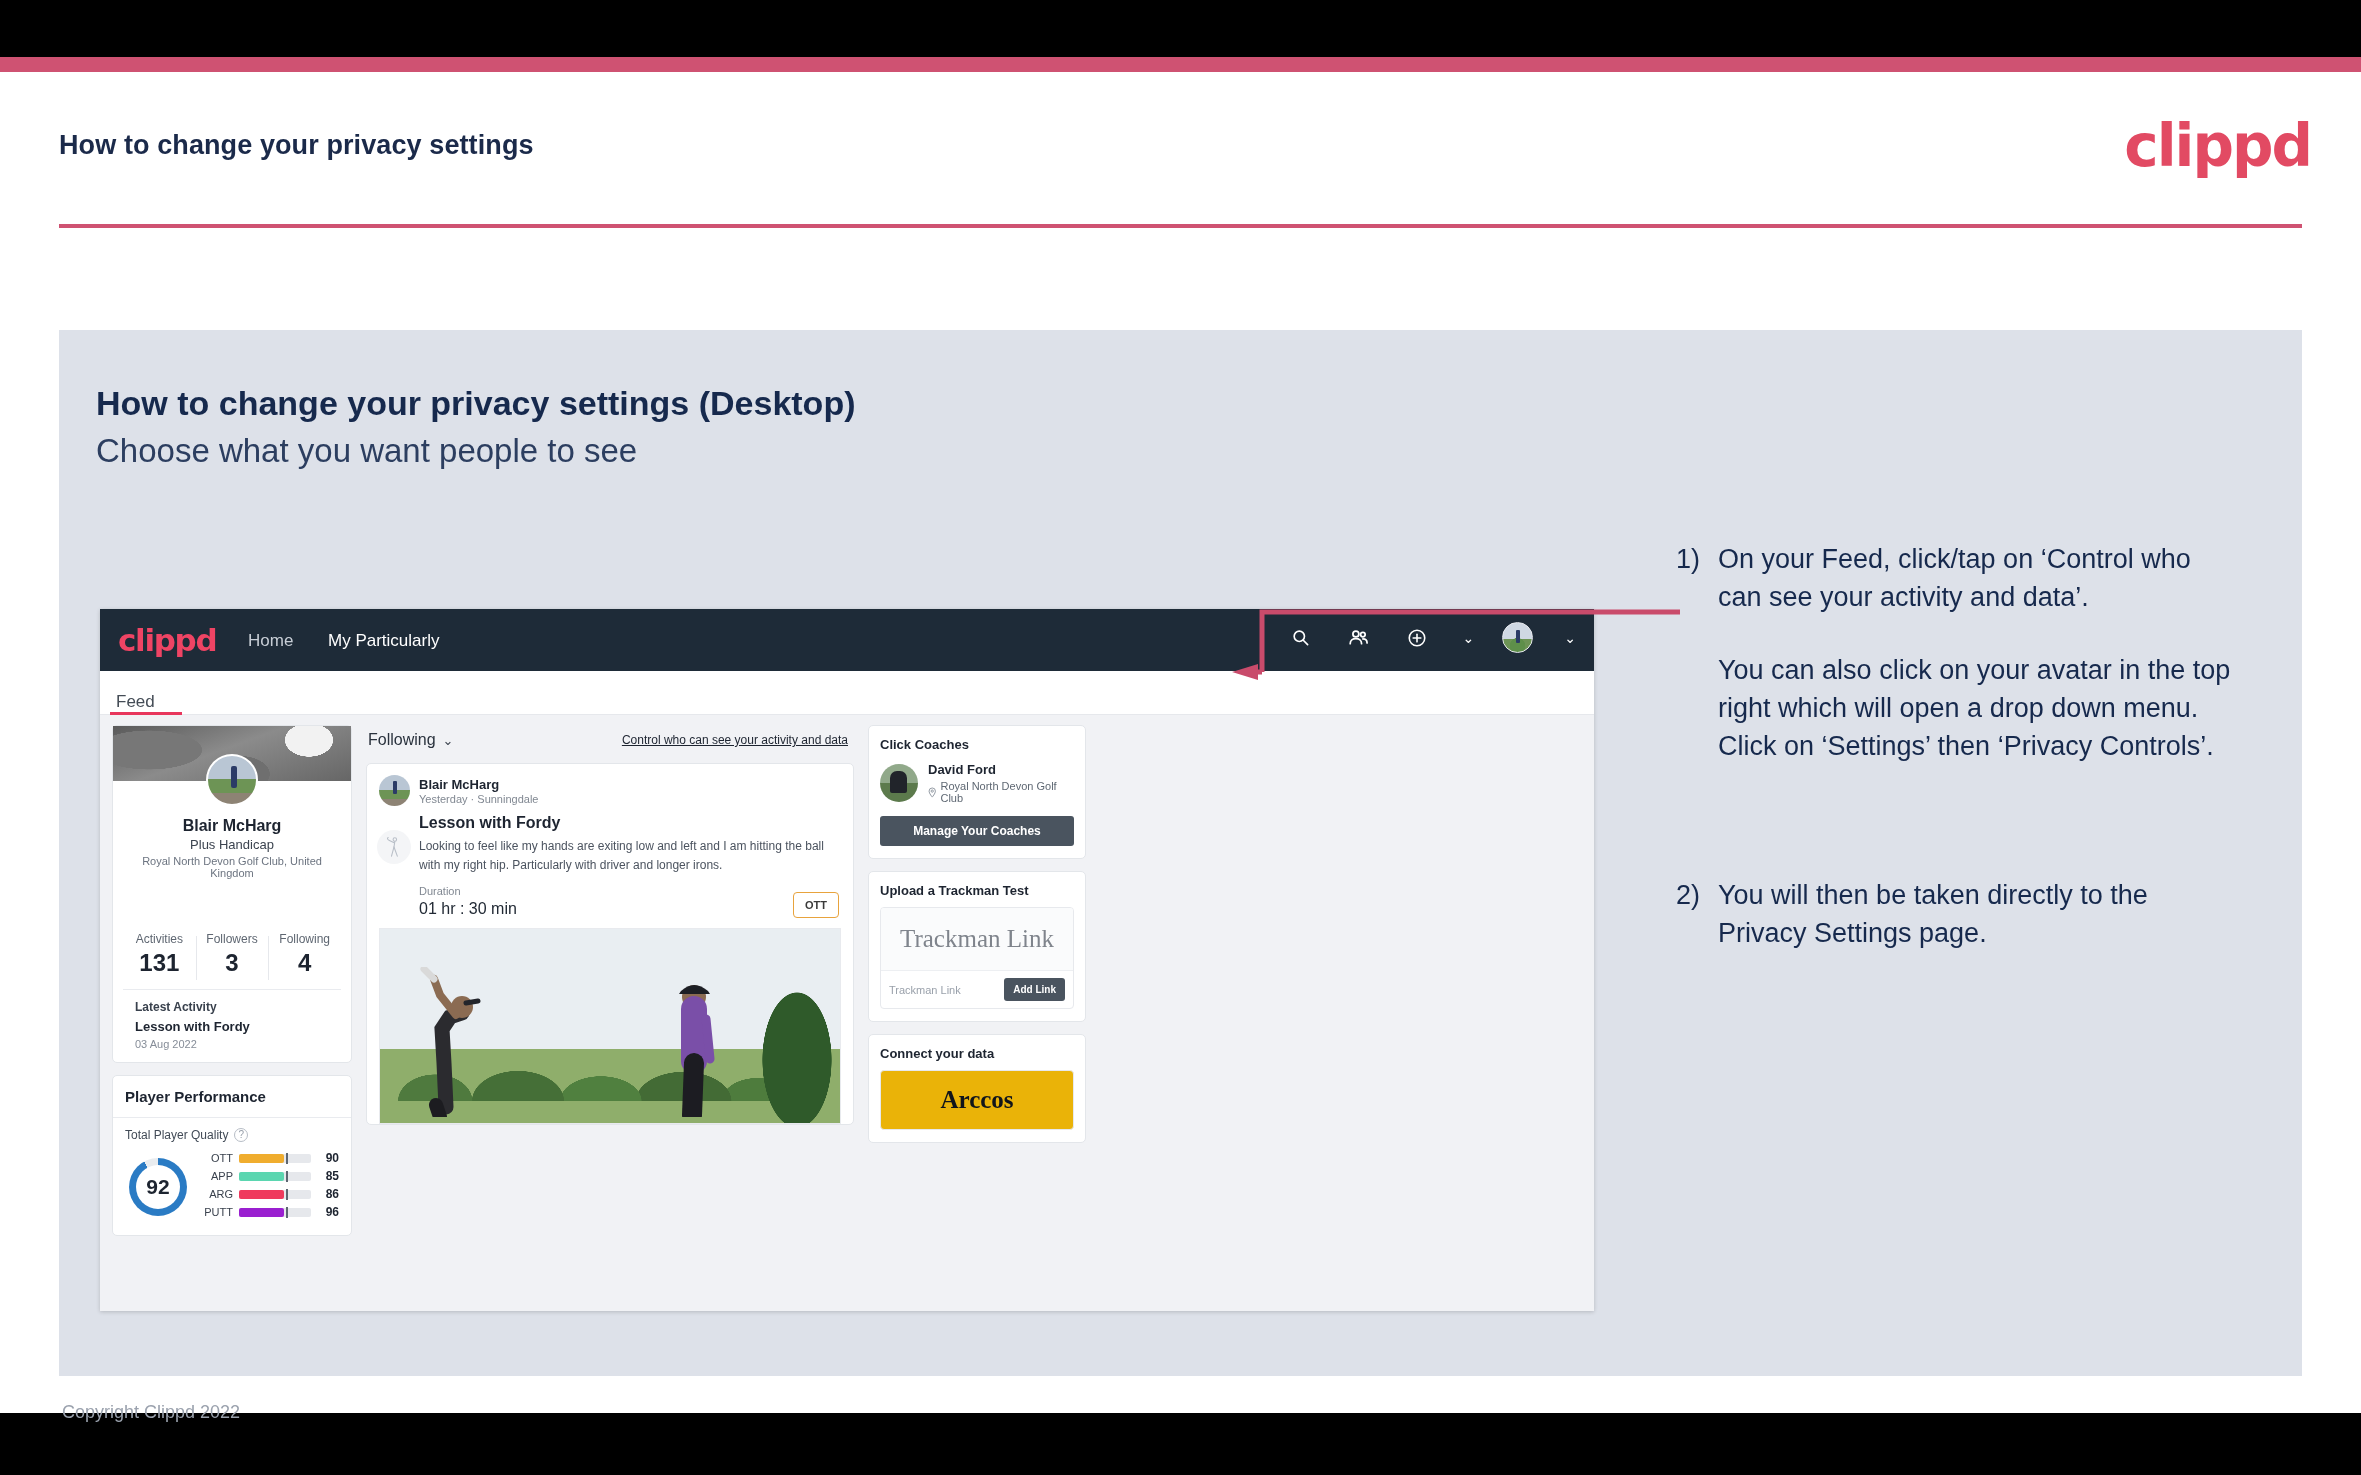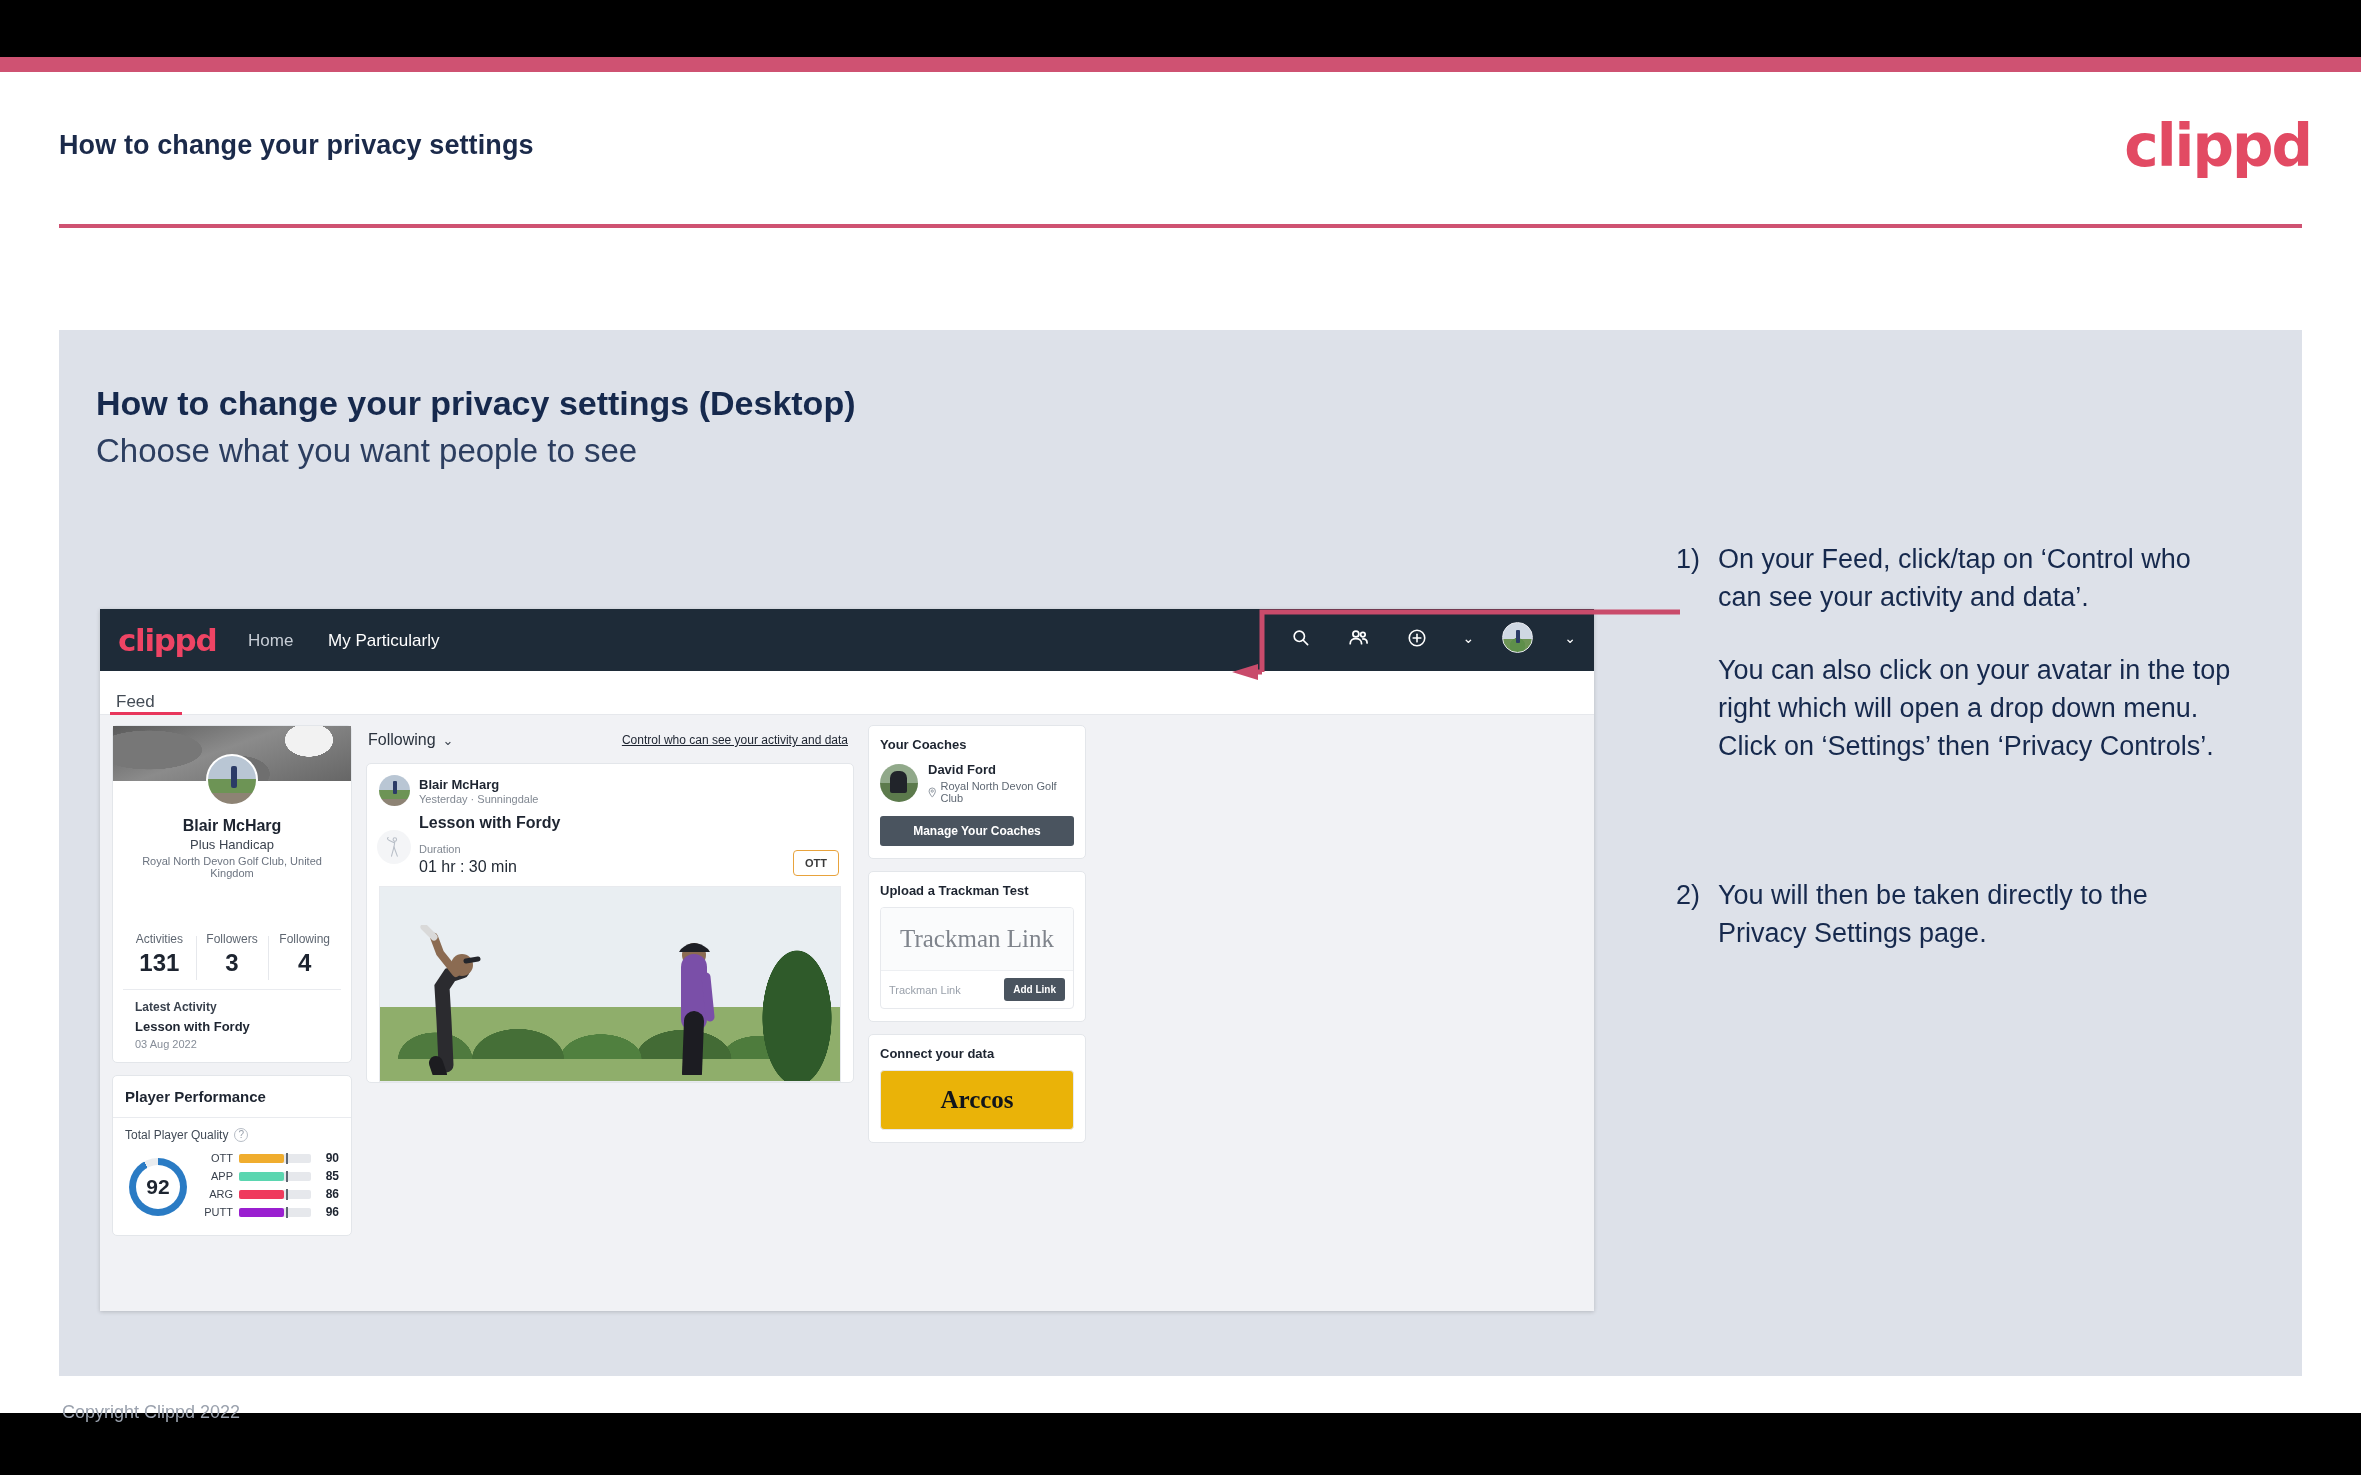--- a/index.html
+++ b/index.html
@@ -427,20 +427,21 @@
               <div class="swing-ic">
                 <svg width="20" height="22" viewBox="0 0 24 26" fill="none" stroke="#b9bfc8" stroke-width="1.3" stroke-linecap="round">
                   <circle cx="13" cy="4" r="2.1"></circle>
                   <path d="M13 6.2 L12 13 L9 24"></path>
                     <path d="M12 13 L16 24"></path>
                   <path d="M12.2 8 L6.5 5.2"></path>
                     <path d="M6.5 5.2 C4 4 3.5 2.4 5 1.6"></path>
                 </svg>
               </div>
               <div class="post-title">Lesson with Fordy</div>
+              <div class="post-text">Looking to feel like my hands are exiting low and left and I am hitting the ball with my right hip. Particularly with driver and longer irons.</div>
               <div class="dur-row">
                 <div>
                   <div class="dur-lbl">Duration</div>
                   <div class="dur-val">01 hr : 30 min</div>
                 </div>
                 <div class="tags">
                   <div class="tag ott">OTT</div>
 
                 </div>
               </div>
@@ -464,21 +465,21 @@
                 <path d="M42 44 L46 84" stroke="#7a4fa8" stroke-width="9" stroke-linecap="round"></path>
               </svg>
             </div>
           </div>
         </div>
 
         <div class="col-right">
 
           <div class="card">
             <div class="rc">
-              <div class="rc-hd">Your Coaches</div>
+              <div class="rc-hd">Click Coaches</div>
               <div class="coach">
                 <div class="coach-av"></div>
                 <div>
                   <div class="coach-name">David Ford</div>
                   <div class="coach-club">
                     <svg width="9" height="11" viewBox="0 0 12 15" fill="none" stroke="#8b939d" stroke-width="1.3">
                       <path d="M6 14C6 14 10.5 8.8 10.5 5.6A4.5 4.5 0 1 0 1.5 5.6C1.5 8.8 6 14 6 14Z"></path>
                       <circle cx="6" cy="5.5" r="1.6"></circle>
                     </svg>
                     <span>Royal North Devon Golf Club</span>

